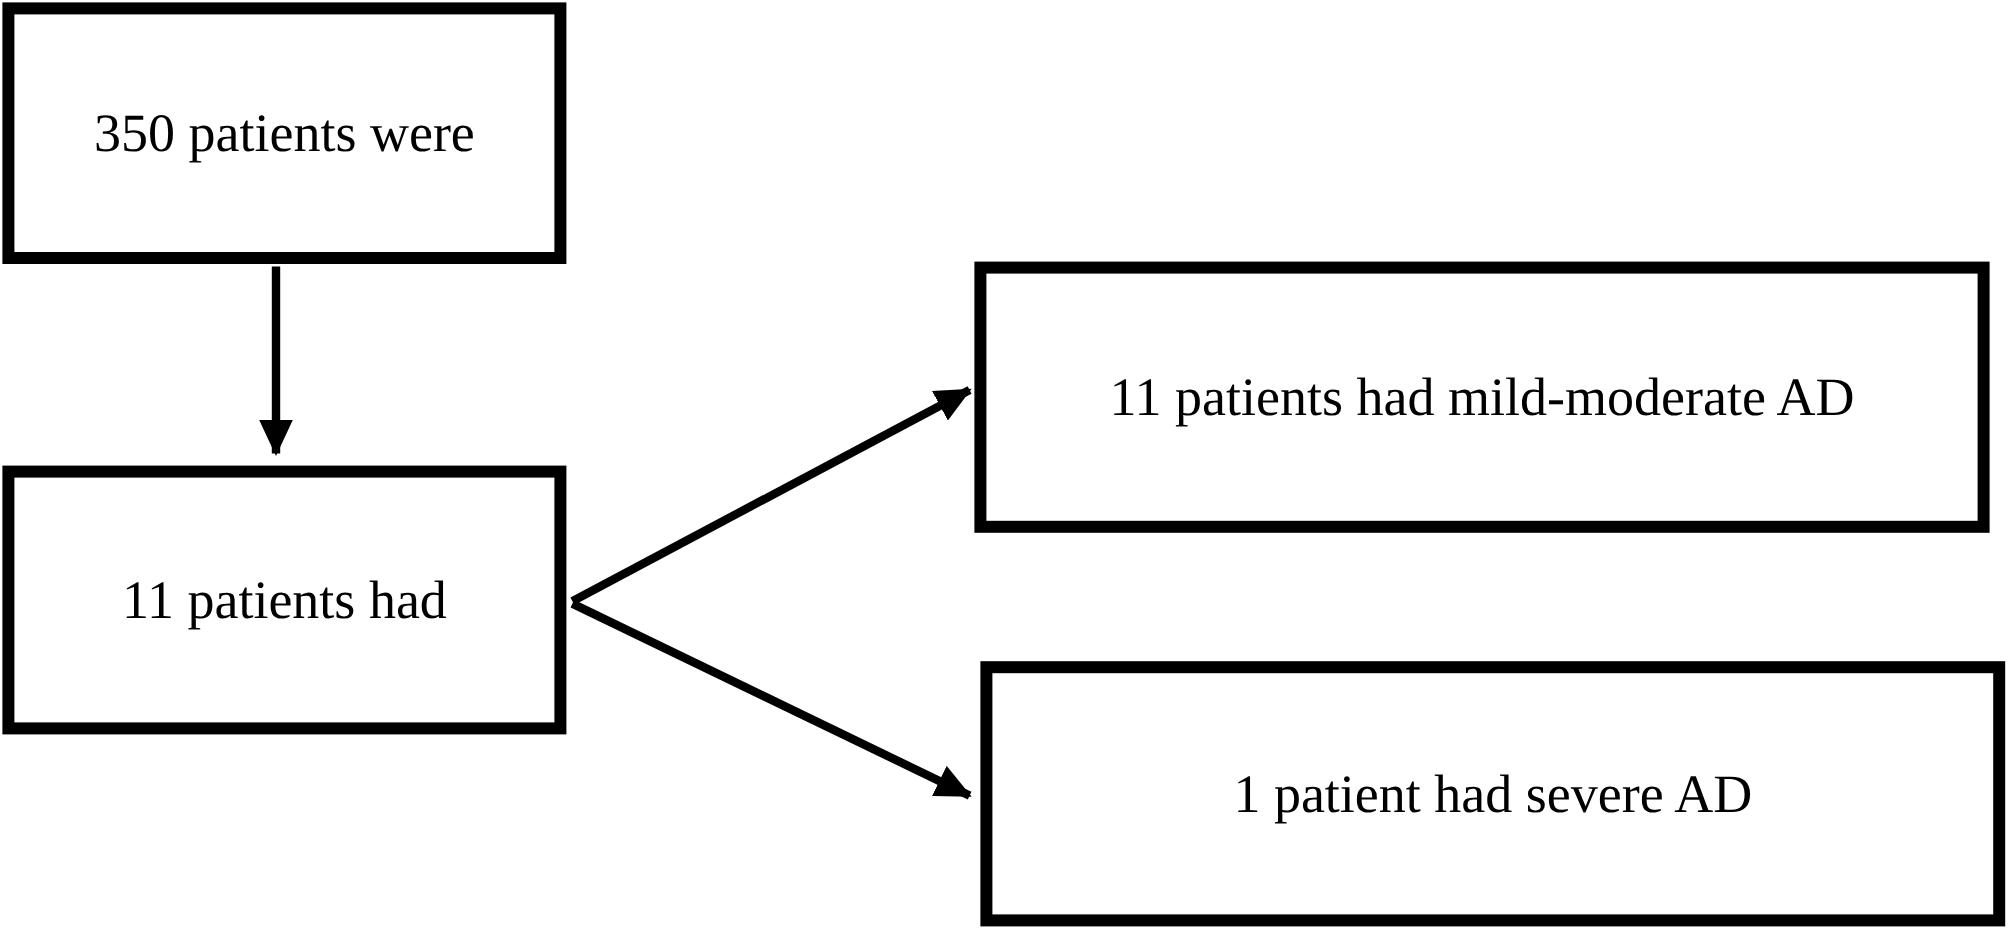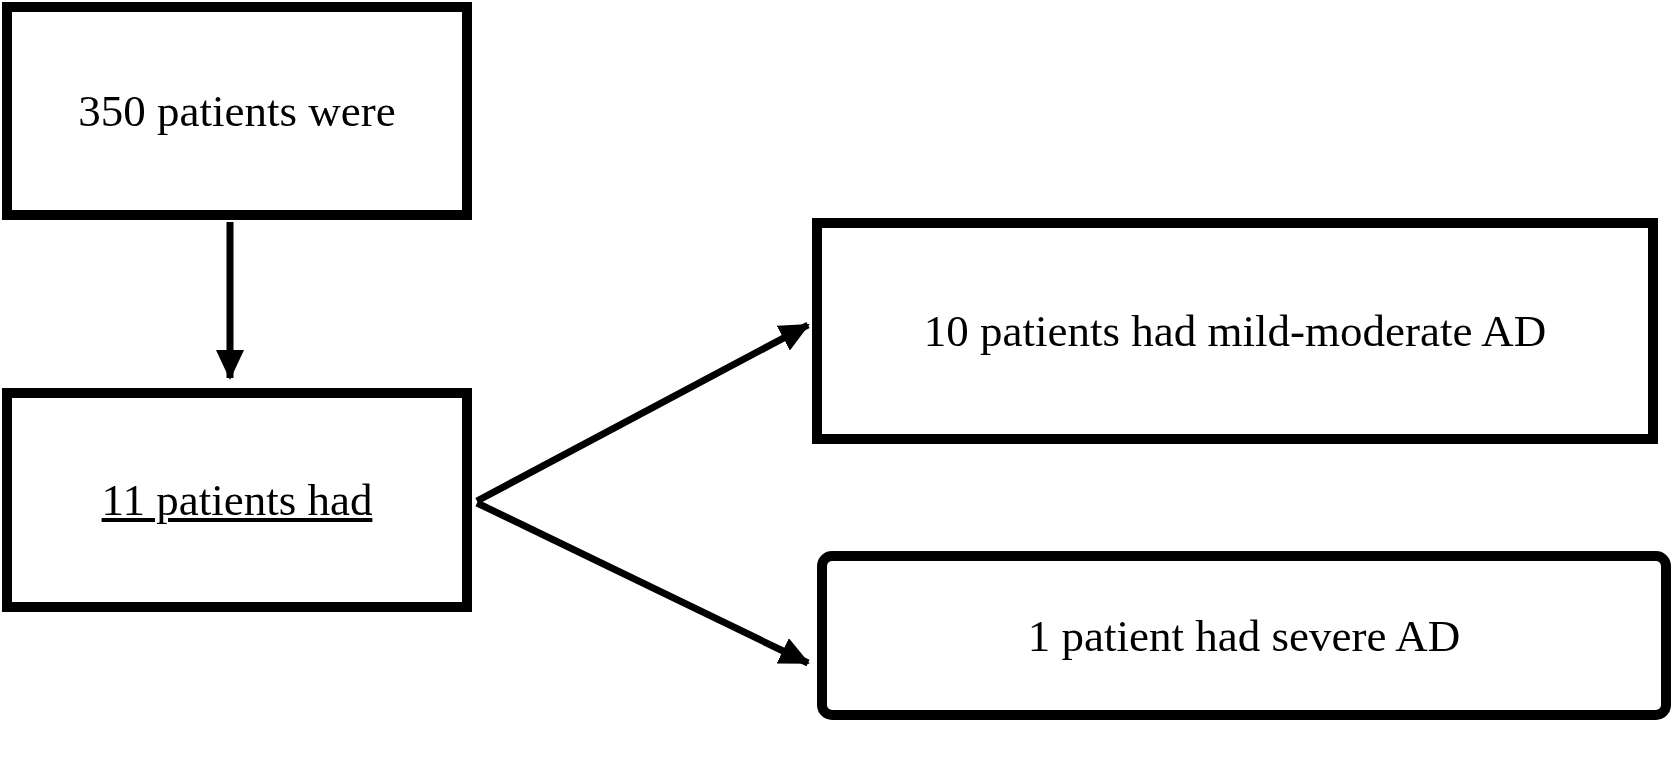--- a/index.html
+++ b/index.html
@@ -33,29 +33,29 @@
   }
   .node .line {
     display: block;
   }
   #node-patients-evaluated {
     left: 2px;  top: 2px;
     width: 470px; height: 218px;
   }
   #node-patients-ad {
     left: 2px;  top: 388px;
-    width: 470px; height: 224px; text-decoration: underline;
+    width: 470px; height: 224px;
   }
   #node-mild-moderate-ad {
     left: 812px; top: 218px;
     width: 846px; height: 226px;
   }
   #node-severe-ad {
     left: 817px; top: 551px;
-    width: 854px; height: 169px; border-radius: 15px;
+    width: 854px; height: 221px;
   }
   .arrows-layer {
     position: absolute;
     left: 0; top: 0;
     width: 1675px;
     height: 775px;
     pointer-events: none;
   }
   .arrows-layer line {
     stroke: #000000;
@@ -80,20 +80,20 @@
 
   <div class="node" id="node-patients-evaluated">
     <span class="line">350 patients were</span>
   </div>
 
   <div class="node" id="node-patients-ad">
     <span class="line">11 patients had</span>
   </div>
 
   <div class="node" id="node-mild-moderate-ad">
-    <span class="line">10 patients had mild-moderate AD</span>
+    <span class="line">11 patients had mild-moderate AD</span>
   </div>
 
   <div class="node" id="node-severe-ad">
     <span class="line">1 patient had severe AD</span>
   </div>
 
 </div>
 
 </body></html>

